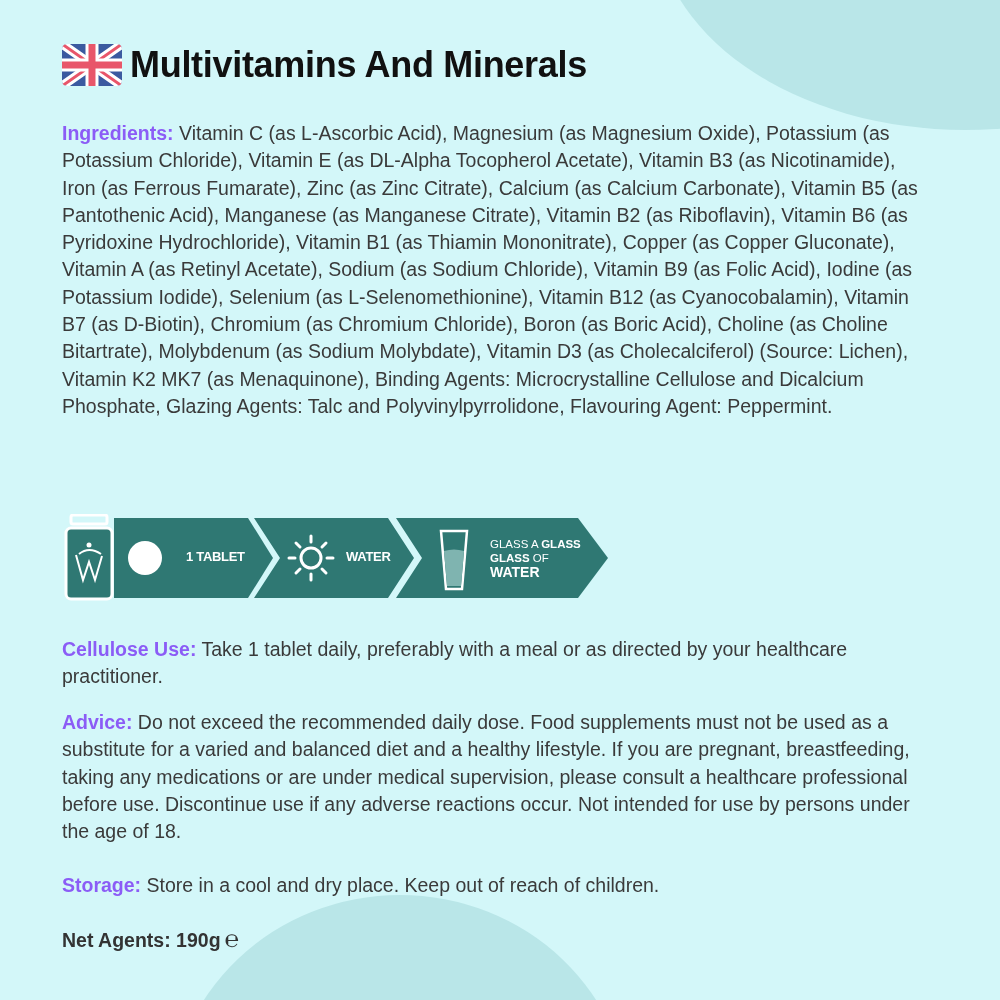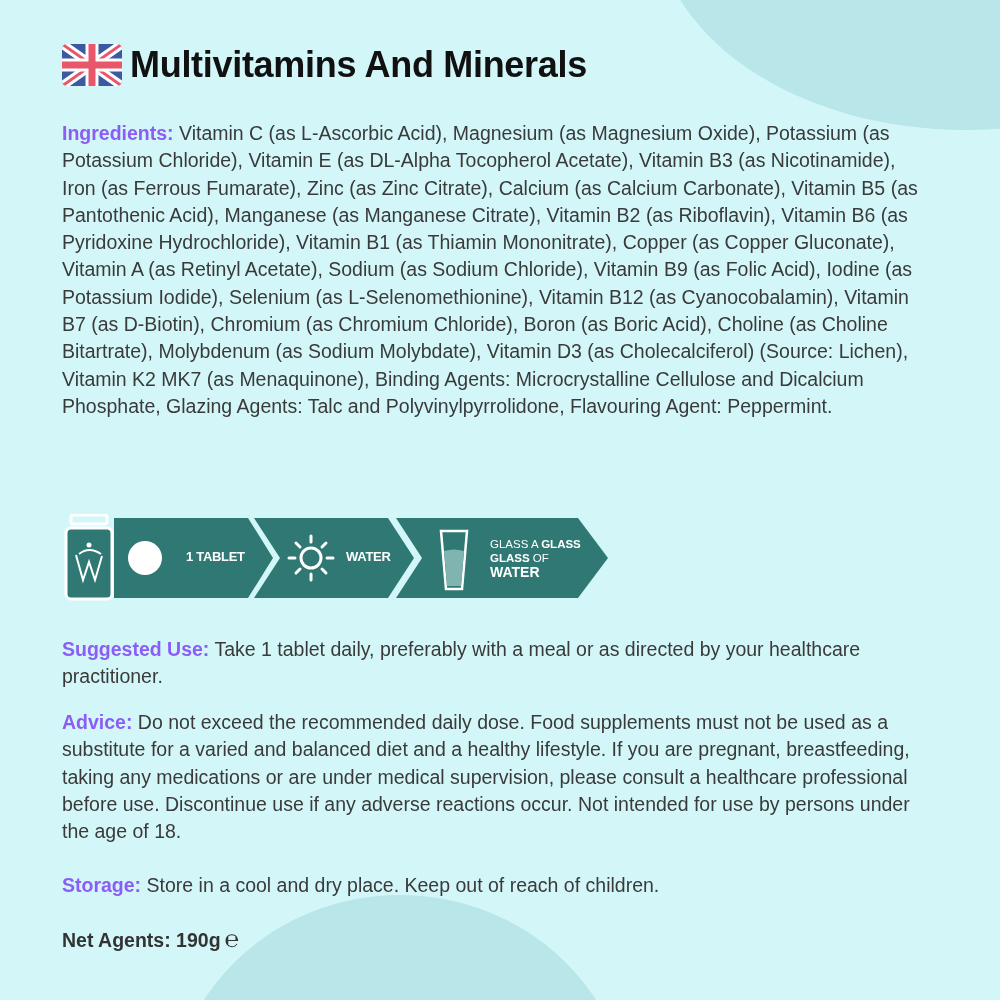--- a/index.html
+++ b/index.html
@@ -58,21 +58,21 @@
       </svg>
     </div>
     <div class="title">Multivitamins And Minerals</div>
   </div>
 
   <div class="para ingredients">
     <b>Ingredients:</b><span> Vitamin C (as L-Ascorbic Acid), Magnesium (as Magnesium Oxide), Potassium (as Potassium Chloride), Vitamin E (as DL-Alpha Tocopherol Acetate), Vitamin B3 (as Nicotinamide), Iron (as Ferrous Fumarate), Zinc (as Zinc Citrate), Calcium (as Calcium Carbonate), Vitamin B5 (as Pantothenic Acid), Manganese (as Manganese Citrate), Vitamin B2 (as Riboflavin), Vitamin B6 (as Pyridoxine Hydrochloride), Vitamin B1 (as Thiamin Mononitrate), Copper (as Copper Gluconate), Vitamin A (as Retinyl Acetate), Sodium (as Sodium Chloride), Vitamin B9 (as Folic Acid), Iodine (as Potassium Iodide), Selenium (as L-Selenomethionine), Vitamin B12 (as Cyanocobalamin), Vitamin B7 (as D-Biotin), Chromium (as Chromium Chloride), Boron (as Boric Acid), Choline (as Choline Bitartrate), Molybdenum (as Sodium Molybdate), Vitamin D3 (as Cholecalciferol) (Source: Lichen), Vitamin K2 MK7 (as Menaquinone), Binding Agents: Microcrystalline Cellulose and Dicalcium Phosphate, Glazing Agents: Talc and Polyvinylpyrrolidone, Flavouring Agent: Peppermint.</span>
   </div>
 
   <div class="para suggested">
-    <b>Suggested Use:</b><span> Take 1 tablet daily, preferably with a meal or as directed by your healthcare practitioner.</span>
+    <b>Cellulose Use:</b><span> Take 1 tablet daily, preferably with a meal or as directed by your healthcare practitioner.</span>
   </div>
 
   <div class="para advice">
     <b>Advice:</b><span> Do not exceed the recommended daily dose. Food supplements must not be used as a substitute for a varied and balanced diet and a healthy lifestyle. If you are pregnant, breastfeeding, taking any medications or are under medical supervision, please consult a healthcare professional before use. Discontinue use if any adverse reactions occur. Not intended for use by persons under the age of 18.</span>
   </div>
 
   <div class="para storage">
     <b>Storage:</b><span> Store in a cool and dry place. Keep out of reach of children.</span>
   </div>
 

